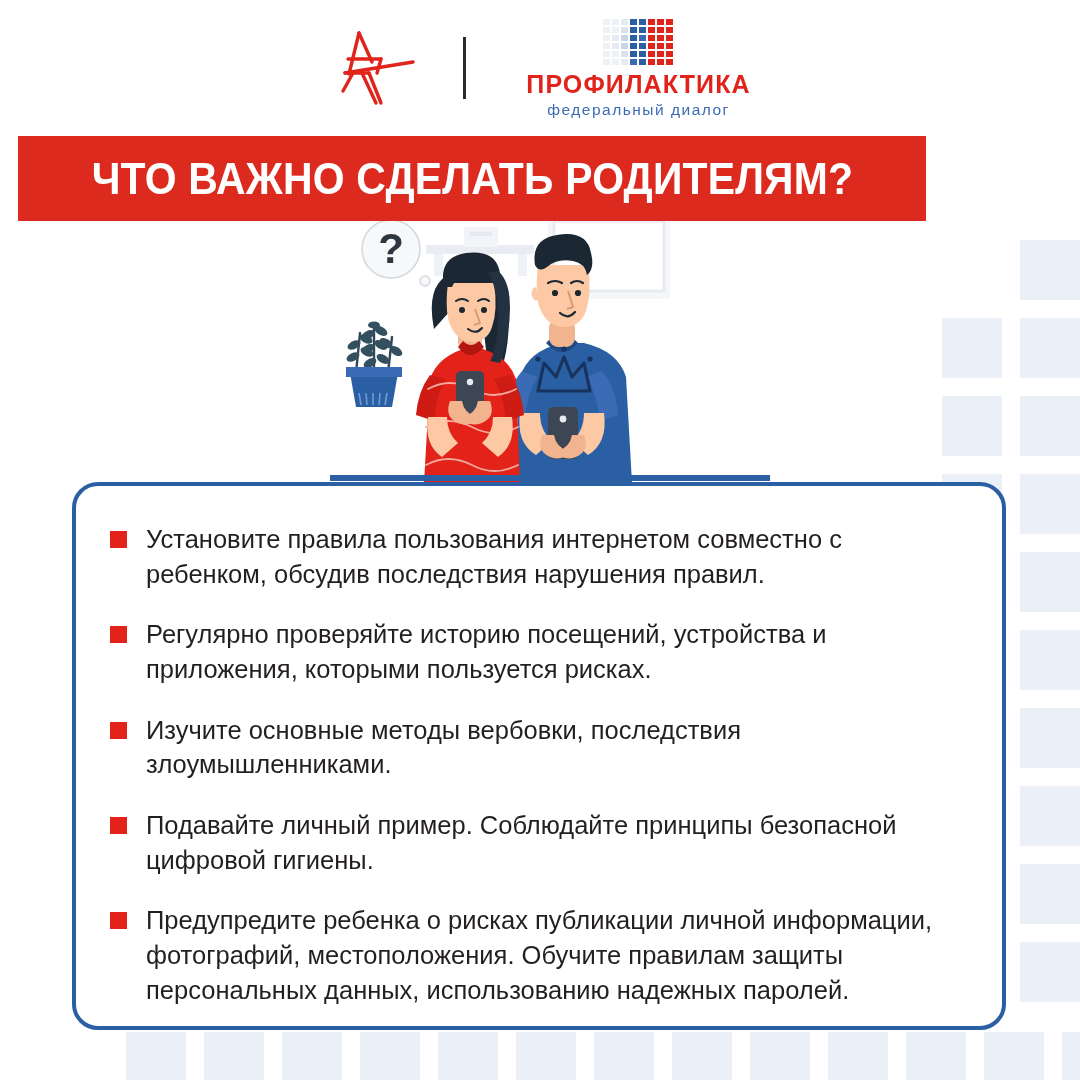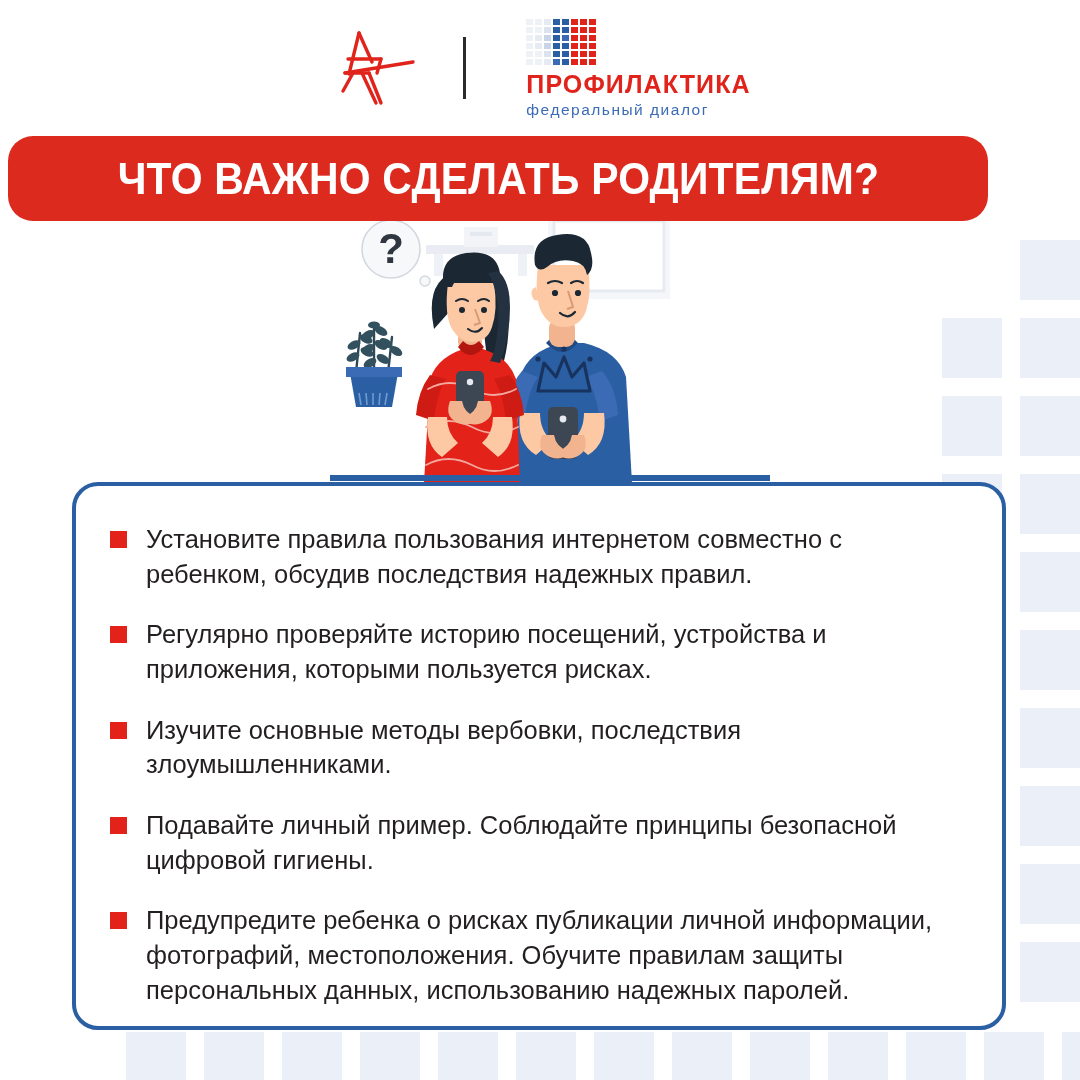--- a/index.html
+++ b/index.html
@@ -17,40 +17,40 @@
   .bg-sq { position:absolute; background:#eaeff8; }
 
   
   #header {
     position:absolute; left:0; top:0; width:1080px; height:136px;
     display:flex; align-items:center; justify-content:center;
     gap:38px; z-index:3; background:#fff;
   }
   #chair-mark { width:96px; height:78px; }
   #logo-divider { width:3px; height:62px; background:#2b2b2b; }
-  #brand-block { display:flex; flex-direction:column; align-items:flex-start;margin-left:22px; }
+  #brand-block { display:flex; flex-direction:column; align-items:center;margin-left:22px; }
   #brand-grid {
     display:grid; grid-template-columns:repeat(8, 7px);
     grid-auto-rows:6px; gap:2px; margin-bottom:7px;
   }
   #brand-grid i { display:block; width:7px; height:6px; }
   #brand-name {
     color:#E0241B; font-weight:bold; font-size:25px;
     letter-spacing:1.1px; line-height:1;
   }
   #brand-sub {
     color:#3C6BB5; font-size:15.5px; letter-spacing:1.5px;
     margin-top:5px; line-height:1;
   }
 
   
   #title-banner {
-    position:absolute; left:8px; top:136px; width:980px; height:85px;
+    position:absolute; left:18px; top:136px; width:908px; height:85px;
     background:#DD2A1E; display:flex; align-items:center;
-    justify-content:center; z-index:3;border-radius:25px;
+    justify-content:center; z-index:3;
   }
   #title-text {
     color:#ffffff; font-weight:bold; font-size:44px;
     letter-spacing:0.2px; white-space:nowrap;
     transform:scaleX(0.93); transform-origin:center;
   }
 
   
   #illustration {
     position:absolute; left:330px; top:221px;
@@ -343,21 +343,21 @@
     </g>
 
     <rect x="0" y="254" width="440" height="6" fill="#2B5FA4"></rect>
   </svg>
 </div>
 
 <section id="content-card">
   <ul id="advice-list">
     <li class="advice-item">
       <span class="bullet"></span>
-      <span class="advice-text">Установите правила пользования интернетом совместно с ребенком, обсудив последствия надежных правил.</span>
+      <span class="advice-text">Установите правила пользования интернетом совместно с ребенком, обсудив последствия нарушения правил.</span>
     </li>
     <li class="advice-item">
       <span class="bullet"></span>
       <span class="advice-text">Регулярно проверяйте историю посещений, устройства и приложения, которыми пользуется рисках.</span>
     </li>
     <li class="advice-item">
       <span class="bullet"></span>
       <span class="advice-text">Изучите основные методы вербовки, последствия злоумышленниками.</span>
     </li>
     <li class="advice-item">

